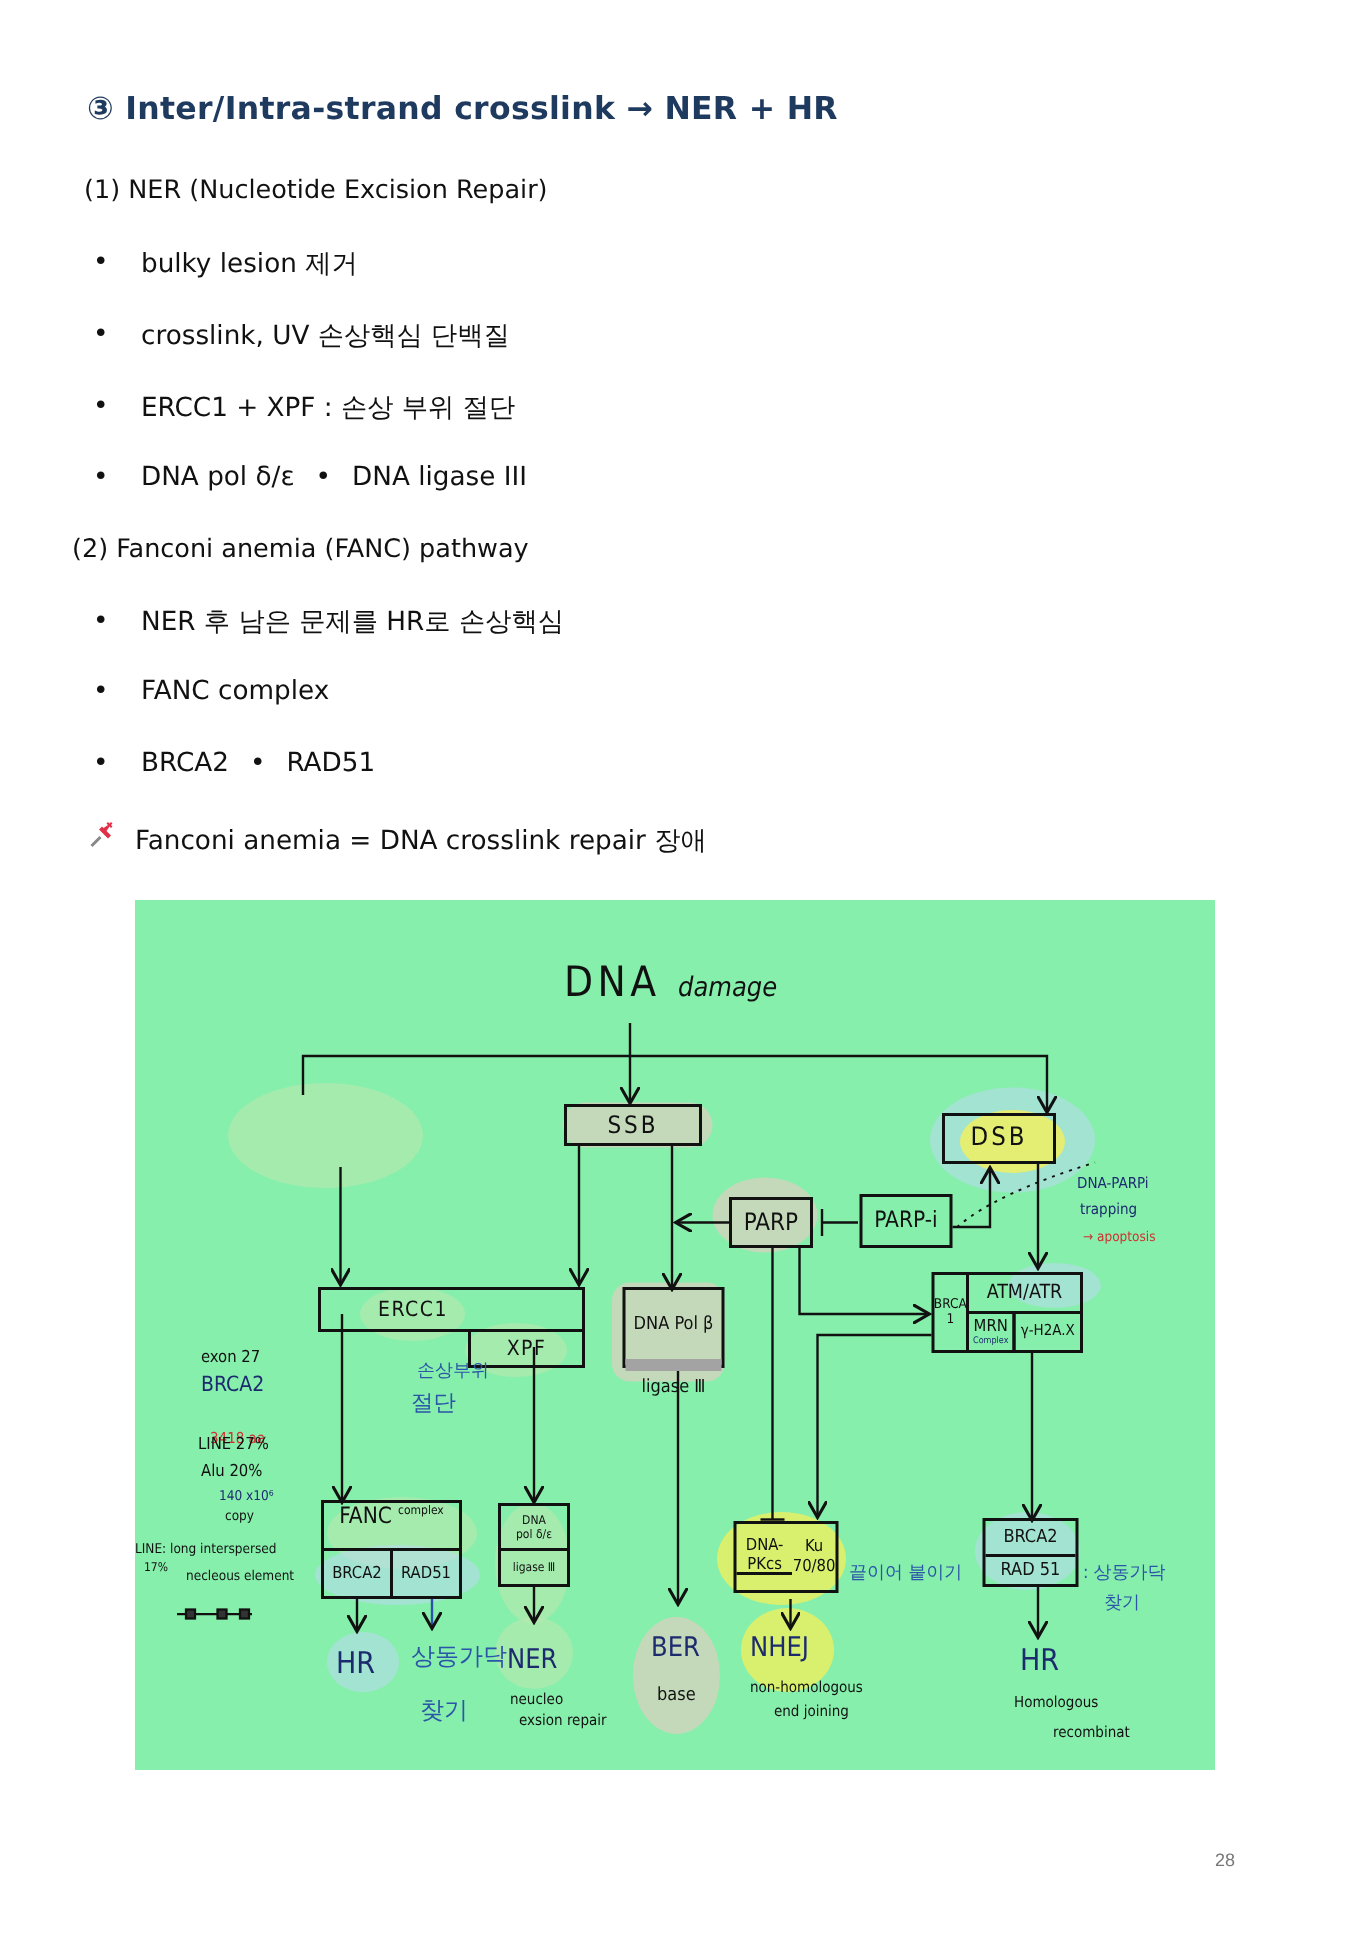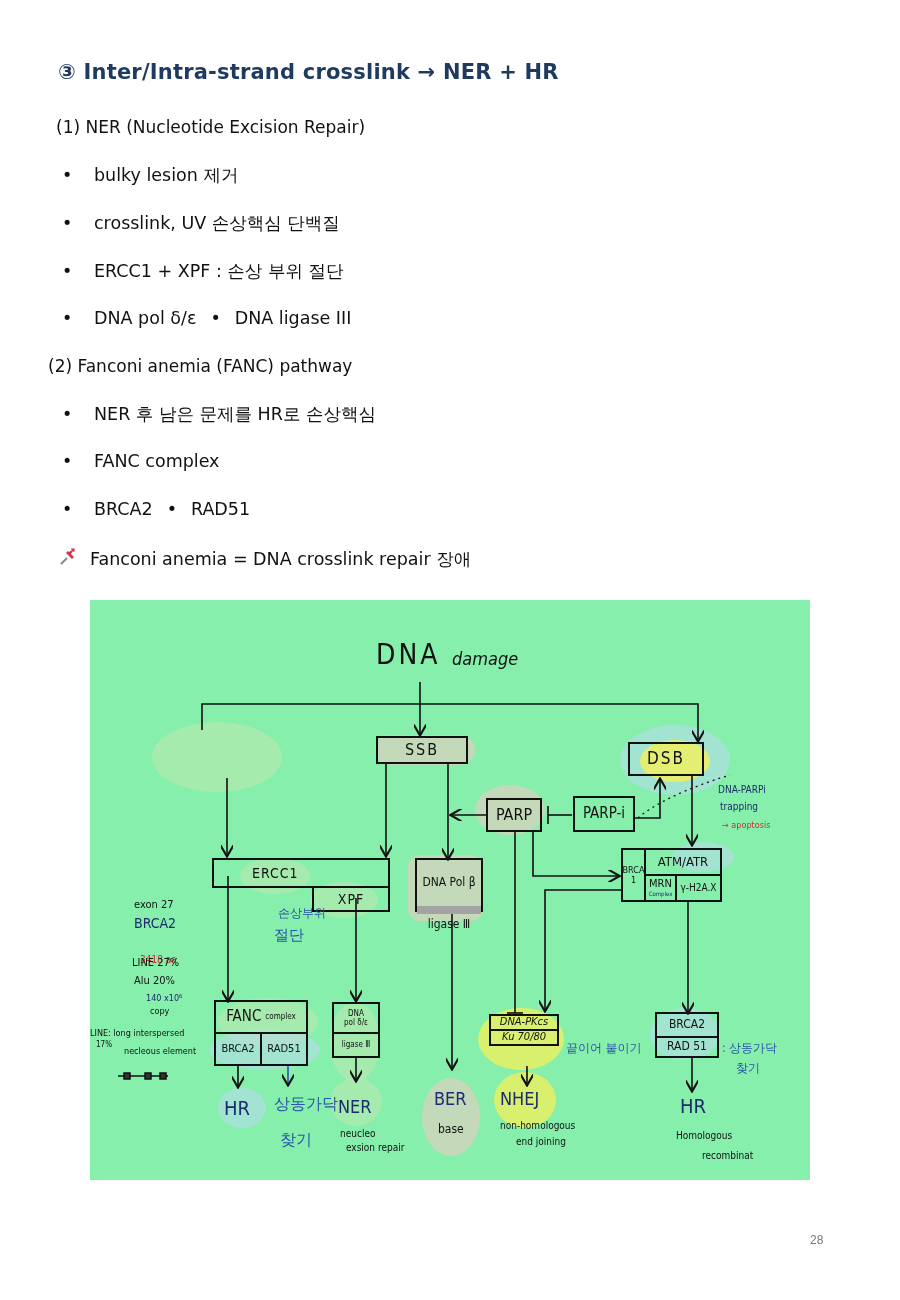--- a/index.html
+++ b/index.html
@@ -180,39 +180,39 @@
   <div class="lbl" style="left:50px; top:336px; font-size:10px; color:#d03030;margin-top:18px;">3418 aa</div>
   <div class="lbl" style="left:42px; top:356px; font-size:11px;">LINE 27%</div>
   <div class="lbl" style="left:44px; top:374px; font-size:11px;">Alu 20%</div>
   <div class="lbl" style="left:56px; top:393px; font-size:9px; color:#1c2a6e;">140 x10⁶</div>
   <div class="lbl" style="left:60px; top:406px; font-size:9px;">copy</div>
   <div class="lbl" style="left:0px; top:428px; font-size:9px;">LINE: long interspersed</div>
   <div class="lbl" style="left:6px; top:440px; font-size:8px;">17%</div>
   <div class="lbl" style="left:34px; top:446px; font-size:9px;">necleous element</div>
 
   <div class="box" style="left:124px; top:400px; width:94px; height:66px; flex-direction:column; justify-content:flex-start;">
-    <div style="height:30px; width:100%; border-bottom:2px solid #111; display:flex; align-items:center; justify-content:center; gap:4px;">
+    <div style="height:30px; width:100%; border-bottom:2px solid #111; display:flex; justify-content:center; gap:4px;">
       <span style="font-size:15px;">FANC</span>
       <span style="font-size:8px;">complex</span>
     </div>
     <div style="display:flex; width:100%; flex:1;">
       <span style="flex:1; border-right:2px solid #111; display:flex; align-items:center; justify-content:center; font-size:11px;">BRCA2</span>
       <span style="flex:1; display:flex; align-items:center; justify-content:center; font-size:11px;">RAD51</span>
     </div>
   </div>
 
   <div class="box" style="left:242px; top:402px; width:48px; height:56px; flex-direction:column; justify-content:flex-start; font-size:8px;">
     <div style="height:28px; width:100%; border-bottom:2px solid #111; display:flex; flex-direction:column; justify-content:center;">
       <span>DNA</span>
       <span>pol δ/ε</span>
     </div>
     <span style="flex:1; display:flex; align-items:center; justify-content:center; width:100%;">ligase Ⅲ</span>
   </div>
 
-  <div class="box" style="left:399px; top:414px; width:70px; height:32px; flex-direction:column; justify-content:flex-start; font-size:11px;font-style:italic;">
+  <div class="box" style="left:399px; top:414px; width:70px; height:48px; flex-direction:row; justify-content:flex-start; font-size:11px;">
     <span style="height:22px; width:100%; border-bottom:2px solid #111; display:flex; align-items:center; justify-content:center;">DNA-PKcs</span>
     <span style="flex:1; display:flex; align-items:center; justify-content:center; width:100%;">Ku 70/80</span>
   </div>
   <div class="lbl" style="left:476px; top:440px; font-size:12px; color:#2a55a8;">끝이어 붙이기</div>
 
   <div class="box" style="left:565px; top:412px; width:64px; height:46px; flex-direction:column; justify-content:flex-start; font-size:12px;">
     <span style="height:22px; width:100%; border-bottom:2px solid #111; display:flex; align-items:center; justify-content:center;">BRCA2</span>
     <span style="flex:1; display:flex; align-items:center; justify-content:center; width:100%;">RAD 51</span>
   </div>
   <div class="lbl" style="left:632px; top:440px; font-size:12px; color:#2a55a8;">: 상동가닥</div>

